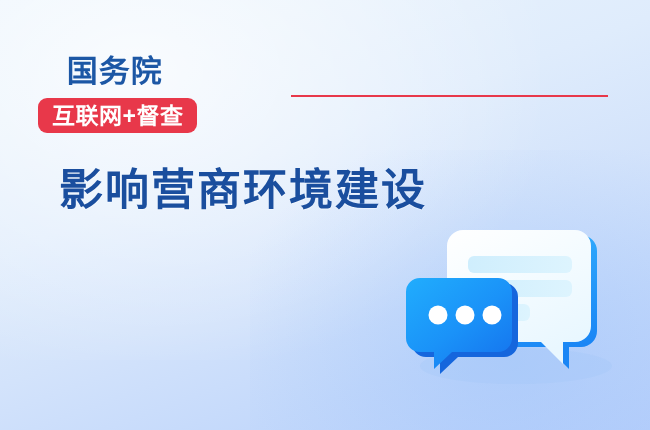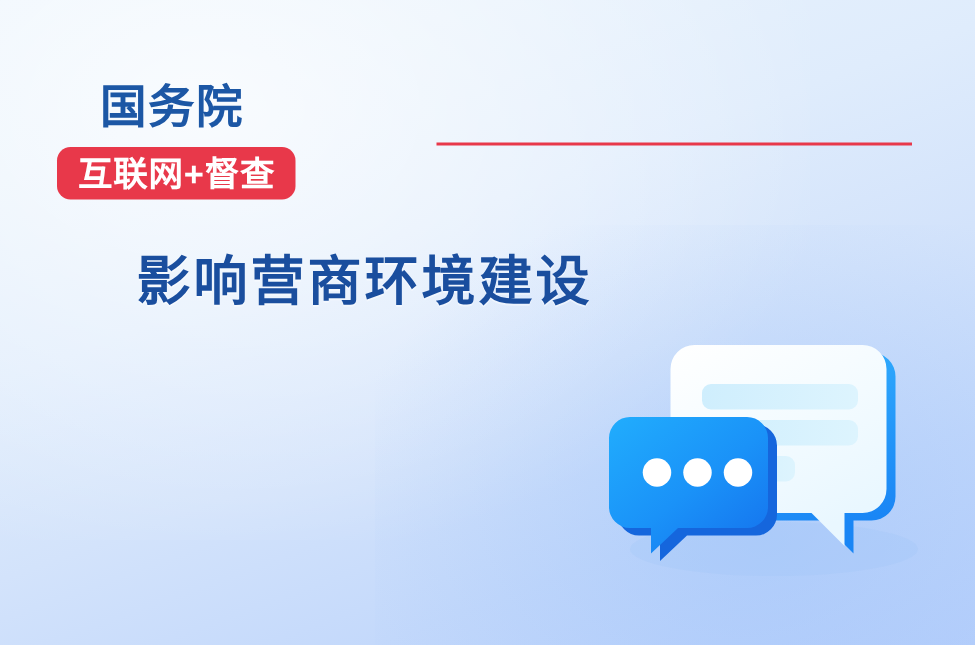--- a/index.html
+++ b/index.html
@@ -100,28 +100,28 @@
 
   
   .title-block {
     position: absolute;
     left: 58px;
     top: 168px;
     width: 370px;
     text-align: center;
   }
   .title-line {
-    font-size: 36px;
+    font-size: 44px;
     font-weight: bold;
     color: #1a4e9e;
     letter-spacing: 2px;
     line-height: 46px;
     white-space: nowrap;
     text-shadow: 0 1px 0 rgba(255,255,255,0.45);
-    font-family: Liberation Mono, monospace;
+    font-family: Liberation Serif, serif;
     text-align: center;
   }
 
   
   .illustration {
     position: absolute;
     left: 398px;
     top: 208px;
     width: 220px;
     height: 185px;

